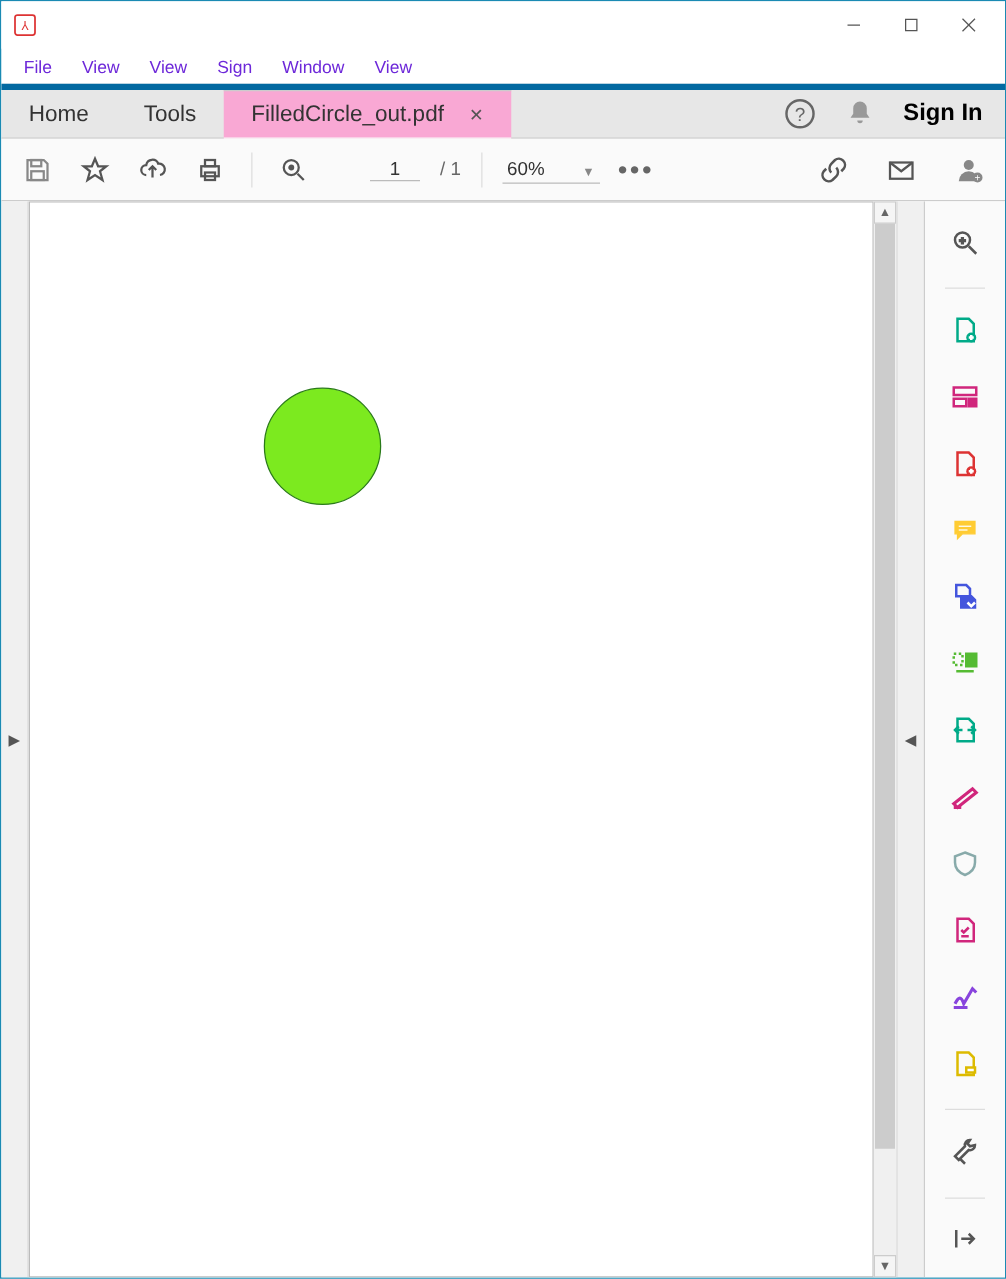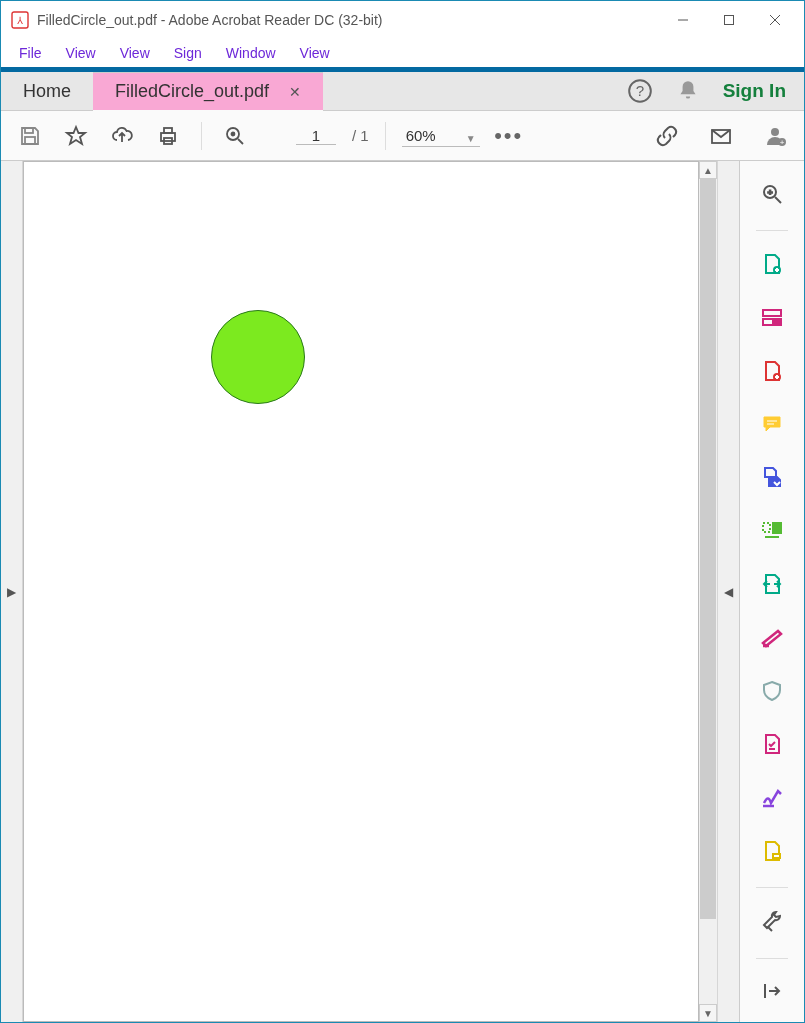--- a/index.html
+++ b/index.html
@@ -14,21 +14,21 @@
 
 .menubar { height: 28px; display: flex; align-items: center; padding: 0 8px; font-size: 14px; color: #6d28d9; gap: 4px; }
 .menubar .mitem { padding: 2px 10px; }
 
 .tabbar { height: 44px; background: #e7e7e7; border-top: 5px solid #0369a1; border-bottom: 1px solid #ccc; display: flex; align-items: stretch; }
 .tabbar .tab { display: flex; align-items: center; justify-content: center; font-size: 18px; color: #333; padding: 0 22px; }
 .tabbar .tab.active { background: #f9a8d4; border-top: 1px solid #ccc; border-bottom: 1px solid #fafafa; margin-bottom: -1px; }
 .tabbar .tab .close { margin-left: 20px; font-size: 14px; color: #555; }
 .tabbar .right { margin-left: auto; display: flex; align-items: center; padding-right: 18px; gap: 22px; }
 .tabbar .iconbtn { width: 26px; height: 26px; display: flex; align-items: center; justify-content: center; color: #666; }
-.tabbar .signin { font-size: 19px; font-weight: 600; color: #15803d; }
+.tabbar .signin { font-size: 19px; font-weight: 600; color: #000000; }
 
 .toolbar { height: 50px; background: #fafafa; border-bottom: 1px solid #ccc; display: flex; align-items: center; padding: 0 12px; gap: 12px; }
 .toolbar .tbtn { width: 34px; height: 34px; display: flex; align-items: center; justify-content: center; color: #555; }
 .toolbar .tbtn svg { width: 24px; height: 24px; }
 .toolbar .sep { width: 1px; height: 28px; background: #ddd; margin: 0 4px; }
 .toolbar .pageinput { width: 40px; border: none; border-bottom: 1px solid #bbb; background: transparent; text-align: center; font-size: 15px; color: #333; }
 .toolbar .pagetotal { font-size: 15px; color: #666; margin-left: 4px; }
 .toolbar .zoombox { border-bottom: 1px solid #bbb; padding: 2px 4px; display: flex; align-items: flex-end; font-size: 15px; color: #333; gap: 8px; min-width: 78px; justify-content: space-between; }
 .toolbar .zoombox .arrow { color: #888; font-size: 10px; }
 .toolbar .dots { font-size: 22px; color: #666; letter-spacing: 2px; }
@@ -58,21 +58,20 @@
 </head>
 <body>
 
 <div class="titlebar">
   <span class="icon">
     <svg viewBox="0 0 18 18">
         <rect x="1" y="1" width="16" height="16" rx="2" fill="#fff" stroke="#d33" stroke-width="1.4"></rect>
         <text x="9" y="13" text-anchor="middle" font-size="10" fill="#d33" font-family="Arial">⅄</text>
       </svg>
   </span>
-  <span class="title">FilledCircle_out.pdf - Adobe Acrobat Reader DC (32-bit)</span>
   <span class="spacer"></span>
   <div class="winbtn">
       <svg viewBox="0 0 12 12">
         <line x1="1" y1="6" x2="11" y2="6" stroke="#555" stroke-width="1"></line>
       </svg>
     </div>
   <div class="winbtn">
       <svg viewBox="0 0 12 12">
         <rect x="1.5" y="1.5" width="9" height="9" fill="none" stroke="#555" stroke-width="1"></rect>
       </svg>
@@ -91,20 +90,23 @@
   <div class="mitem">View</div>
   <div class="mitem">Sign</div>
   <div class="mitem">Window</div>
   <div class="mitem">View</div>
 </div>
 
 <div class="tabbar">
   <div class="tab">
       <span>Home</span>
     </div>
+  <div class="tab">
+      <span>Tools</span>
+    </div>
   <div class="tab active">
     <span>FilledCircle_out.pdf</span>
     <span class="close">✕</span>
   </div>
   <div class="right">
     <div class="iconbtn">
         <svg viewBox="0 0 24 24">
           <circle cx="12" cy="12" r="10" fill="none" stroke="#666" stroke-width="1.8"></circle>
           <text x="12" y="17" text-anchor="middle" font-size="14" fill="#666">?</text>
         </svg>

